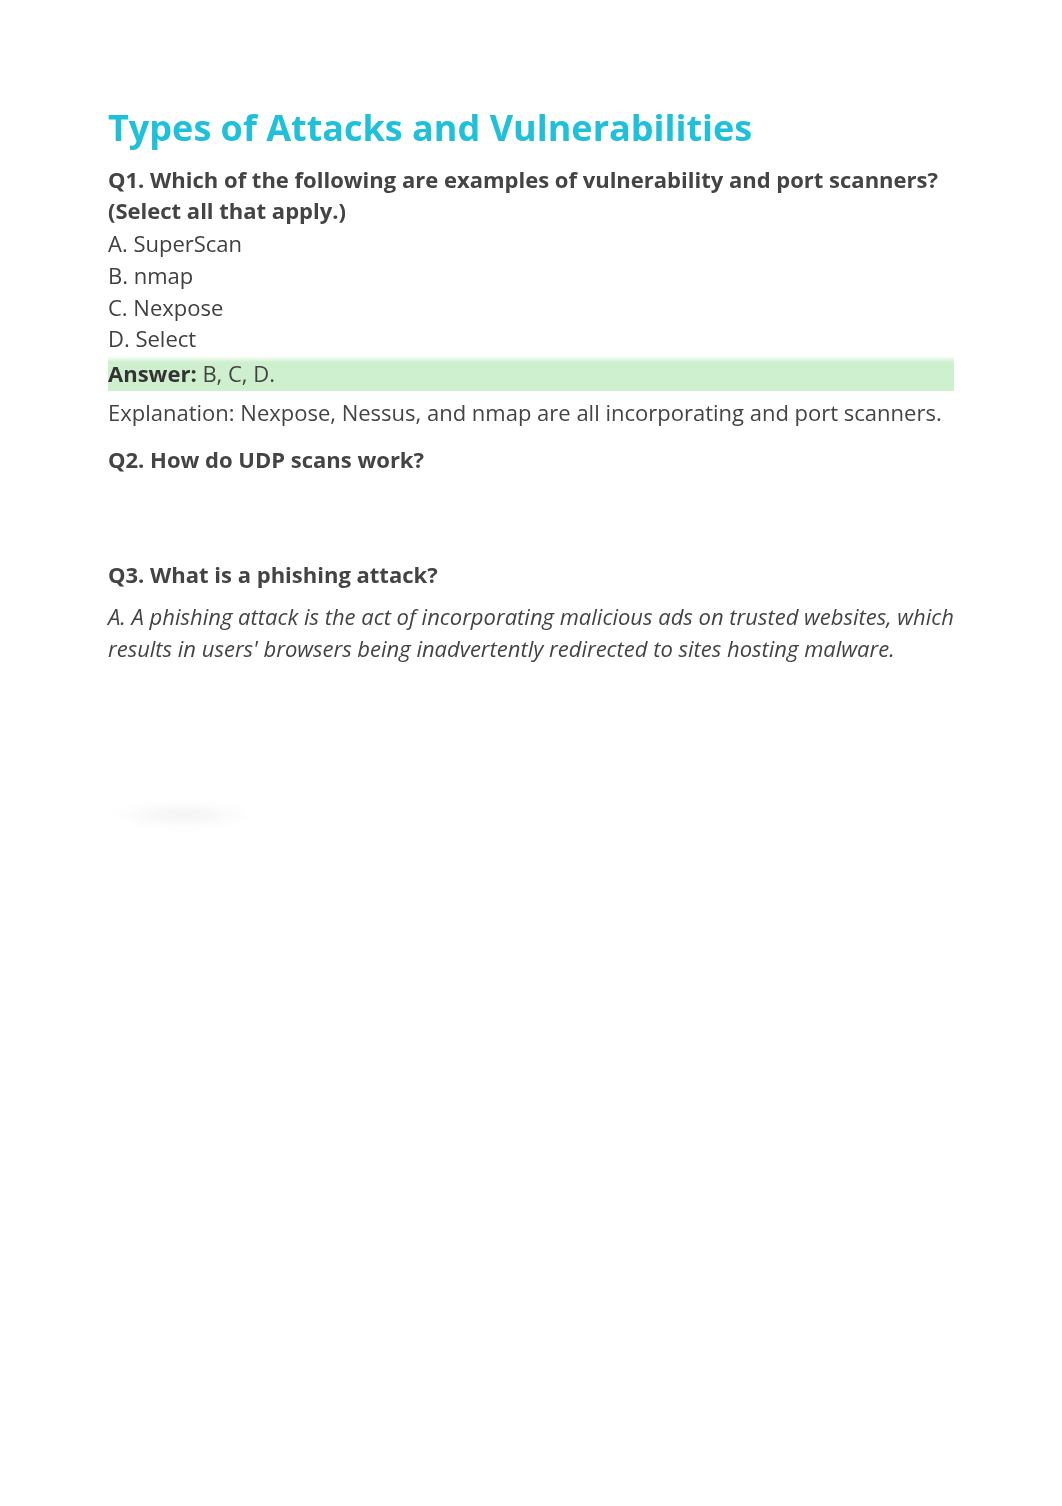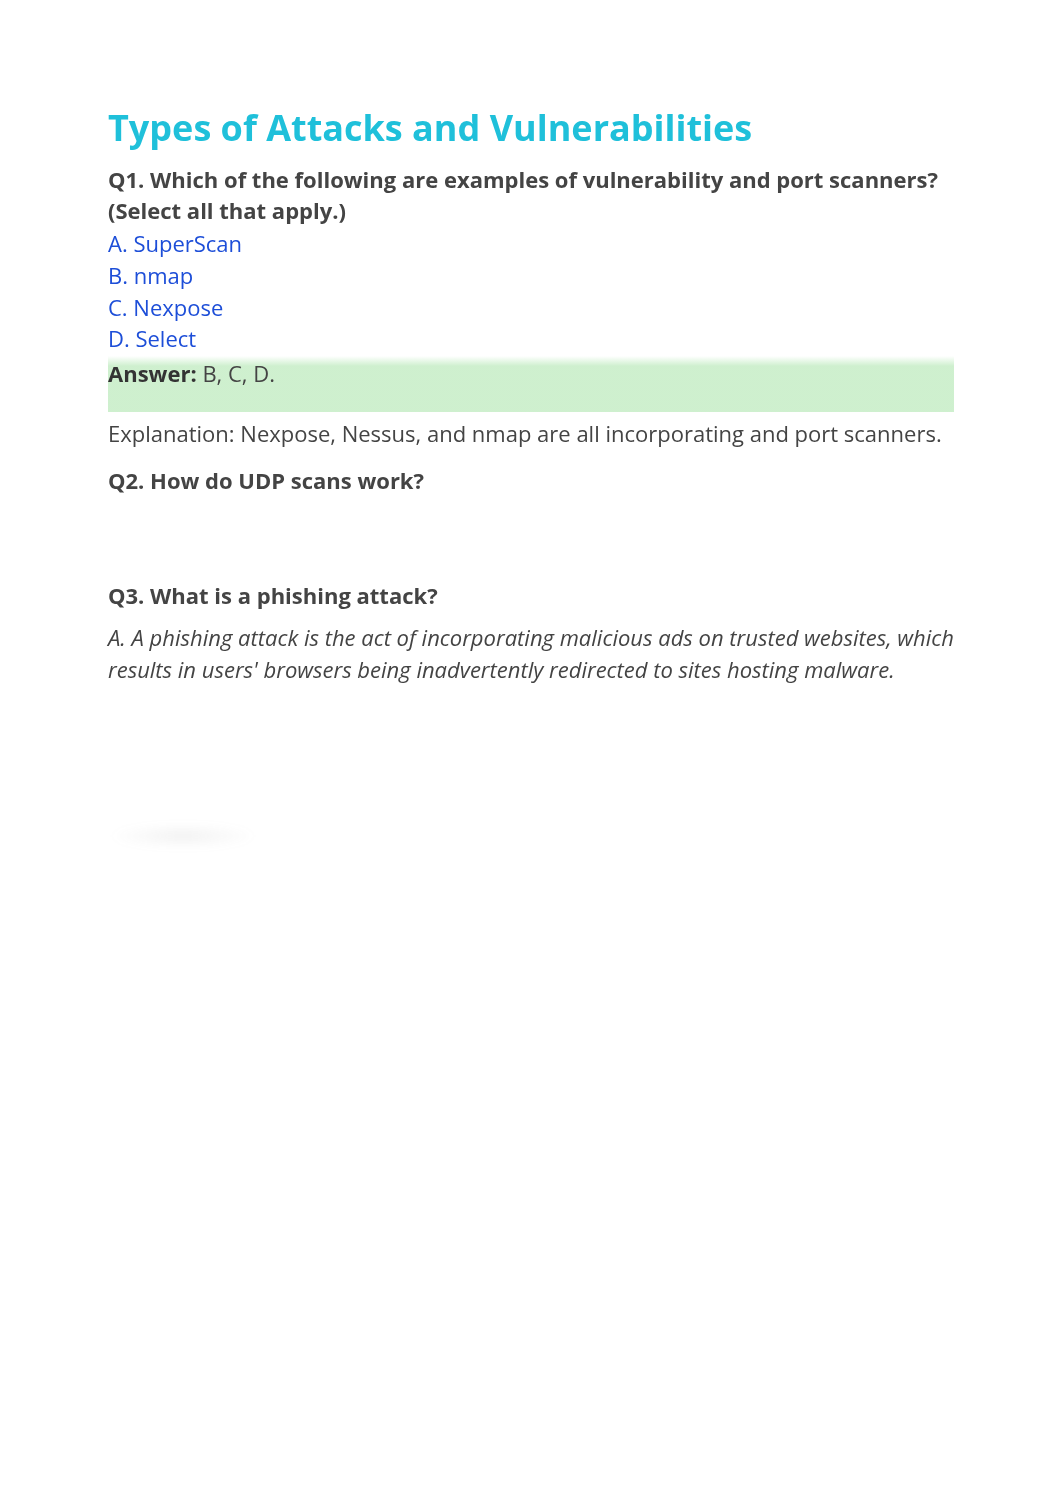--- a/index.html
+++ b/index.html
@@ -23,26 +23,26 @@
       font-size: 36px;
       line-height: 1.12;
       margin-bottom: 16px;
     }
     .question-text {
       font-weight: 700;
       color: #444444;
       margin-bottom: 2px;
     }
     .option {
-      color: #1d4ed8;
+      color: #404040;
       margin-bottom: 1px;
     }
     .answer-block {
       background: linear-gradient(to bottom, rgba(198, 237, 198, 0) 0%, rgba(198, 237, 198, 0.85) 18%, rgba(198, 237, 198, 0.85) 100%);
-      padding: 2px 0 23px 0;
+      padding: 2px 0 2px 0;
       margin-top: 2px;
       margin-bottom: 6px;
     }
     .answer-label {
       font-weight: 700;
       color: #333333;
     }
     .answer-value {
       color: #444444;
     }

